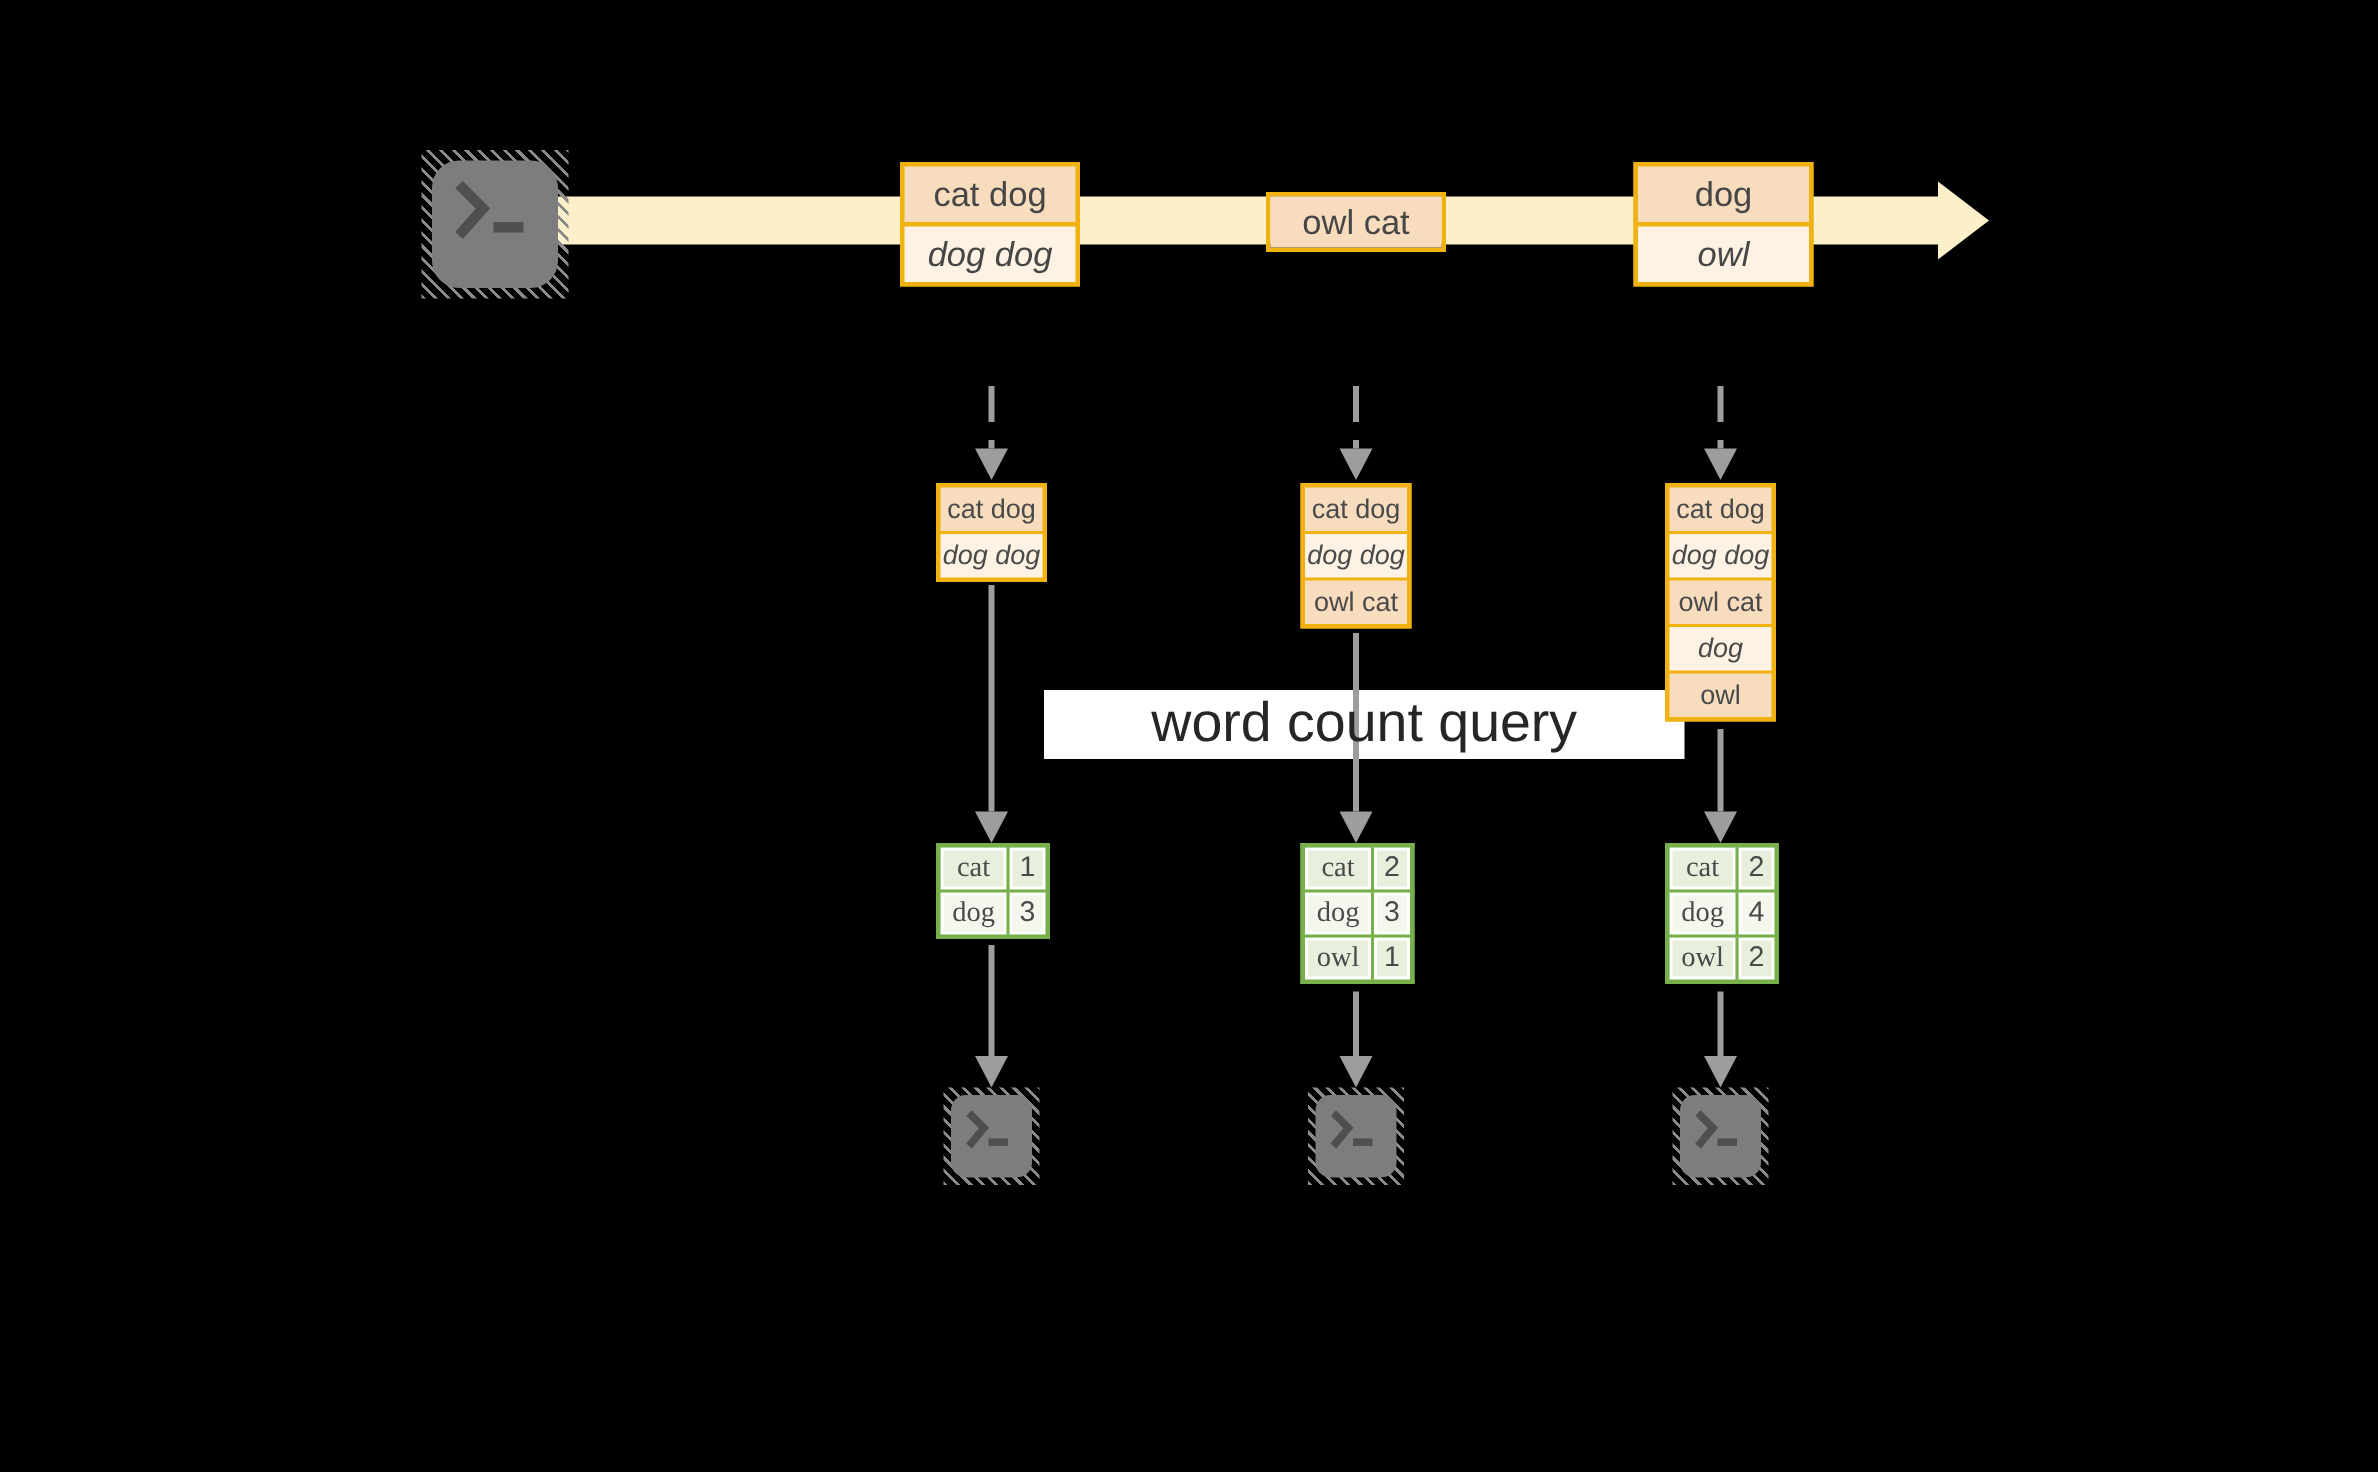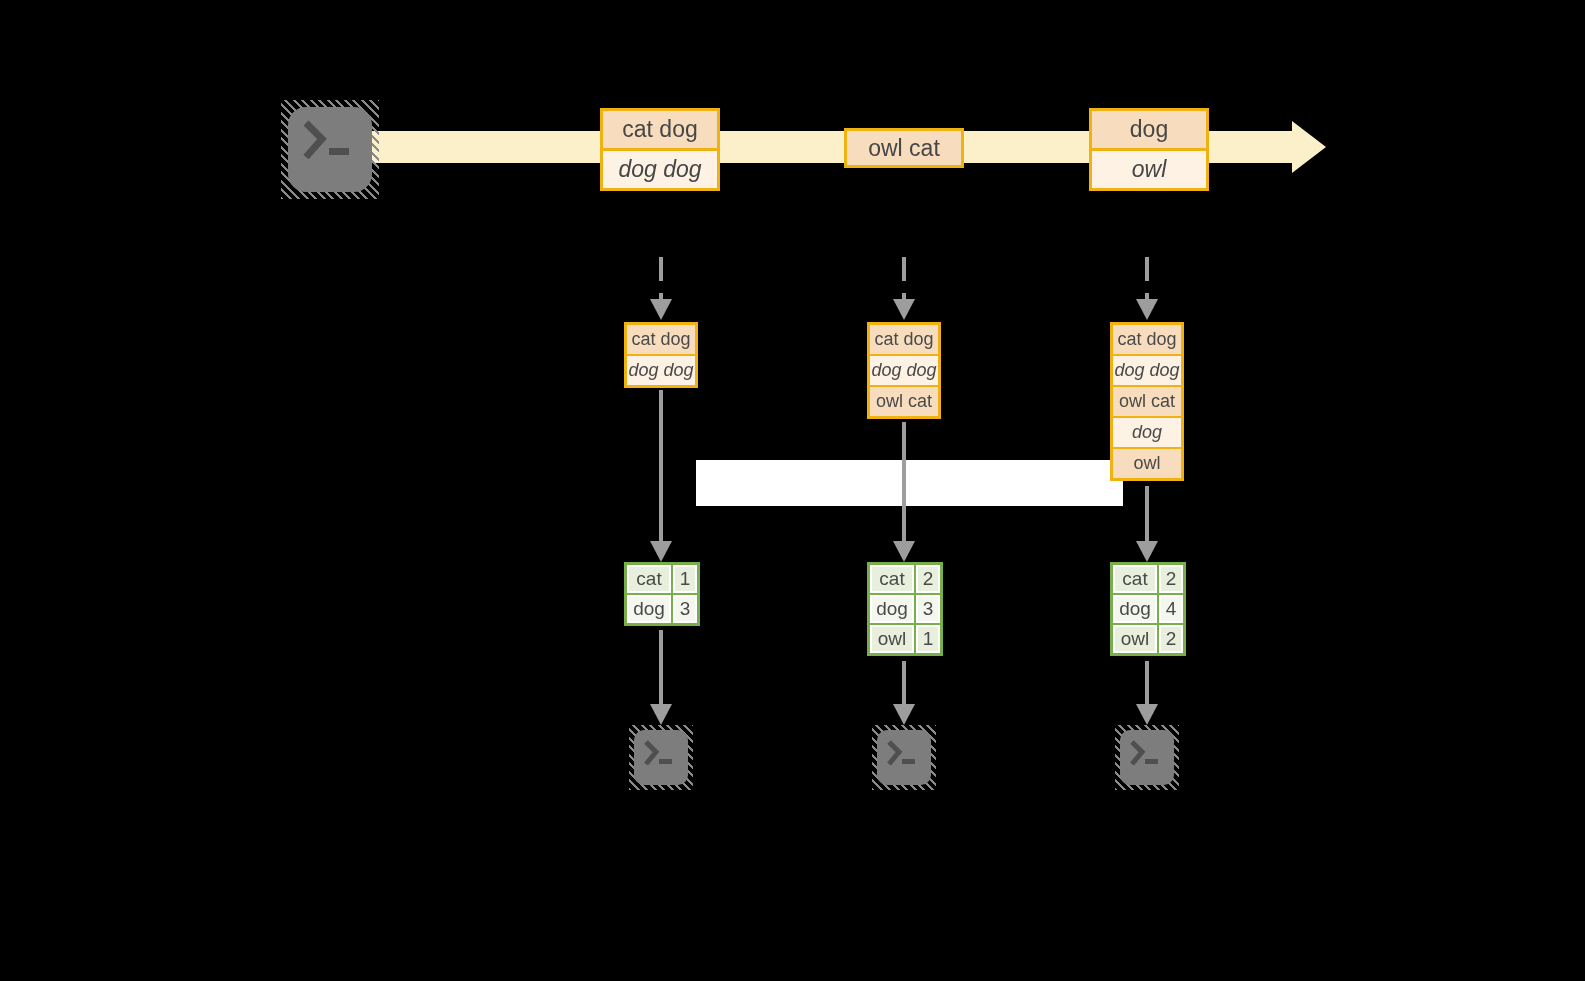--- a/index.html
+++ b/index.html
@@ -40,21 +40,21 @@
   
   .query-box { position:absolute; left:696px; top:460px; width:427px; height:46px; background:#ffffff; z-index:1; }
   .query-label { position:absolute; left:696px; top:458px; width:427px; height:48px;
     display:flex; align-items:center; justify-content:center;
     font-size:37px; font-weight:300; color:#262626; z-index:4; }
 
   
   .wc-table { position:absolute; border-collapse:collapse; z-index:3; border:3px solid #77b04b; background:#77b04b; }
   .wc-table td { border:2px solid #77b04b; box-shadow:inset 0 0 0 2px #ffffff;
     font-size:19px; color:#4a4a4a; text-align:center; height:28px; padding:0; }
-  .wc-table td.word { width:44px; }
+  .wc-table td.word { width:44px;font-family:Liberation Serif, serif; }
   .wc-table td.cnt  { width:24px; }
   .wc-table tr.ra td { background:#e8efdc; }
   .wc-table tr.rb td { background:#f3f7ed; }
 
   
   .term { position:absolute; z-index:6;
     background:repeating-linear-gradient(45deg, #8a8a8a 0 2px, rgba(0,0,0,0) 2px 6px); }
   .term-inner { position:absolute; background:#7d7d7d; }
   .term-lg { width:98px; height:99px; }
   .term-lg .term-inner { left:7px; right:7px; top:7px; bottom:7px; border-radius:18px; }
@@ -94,20 +94,21 @@
   </div>
 
   <div class="dash-line" style="left:659px; top:257px; height:42px;"></div>
   <div class="arrow-head" style="left:650px; top:299px;"></div>
   <div class="dash-line" style="left:902px; top:257px; height:42px;"></div>
   <div class="arrow-head" style="left:893px; top:299px;"></div>
   <div class="dash-line" style="left:1145px; top:257px; height:42px;"></div>
   <div class="arrow-head" style="left:1136px; top:299px;"></div>
 
   <div class="query-box"></div>
+  <div class="query-label">word count query</div>
 
   <div class="stack" style="left:624px; top:322px;">
     <div class="scell fill-a">cat dog</div>
     <div class="scell fill-b">dog dog</div>
   </div>
   <div class="stack" style="left:867px; top:322px;">
     <div class="scell fill-a">cat dog</div>
     <div class="scell fill-b">dog dog</div>
     <div class="scell fill-a">owl cat</div>
   </div>

